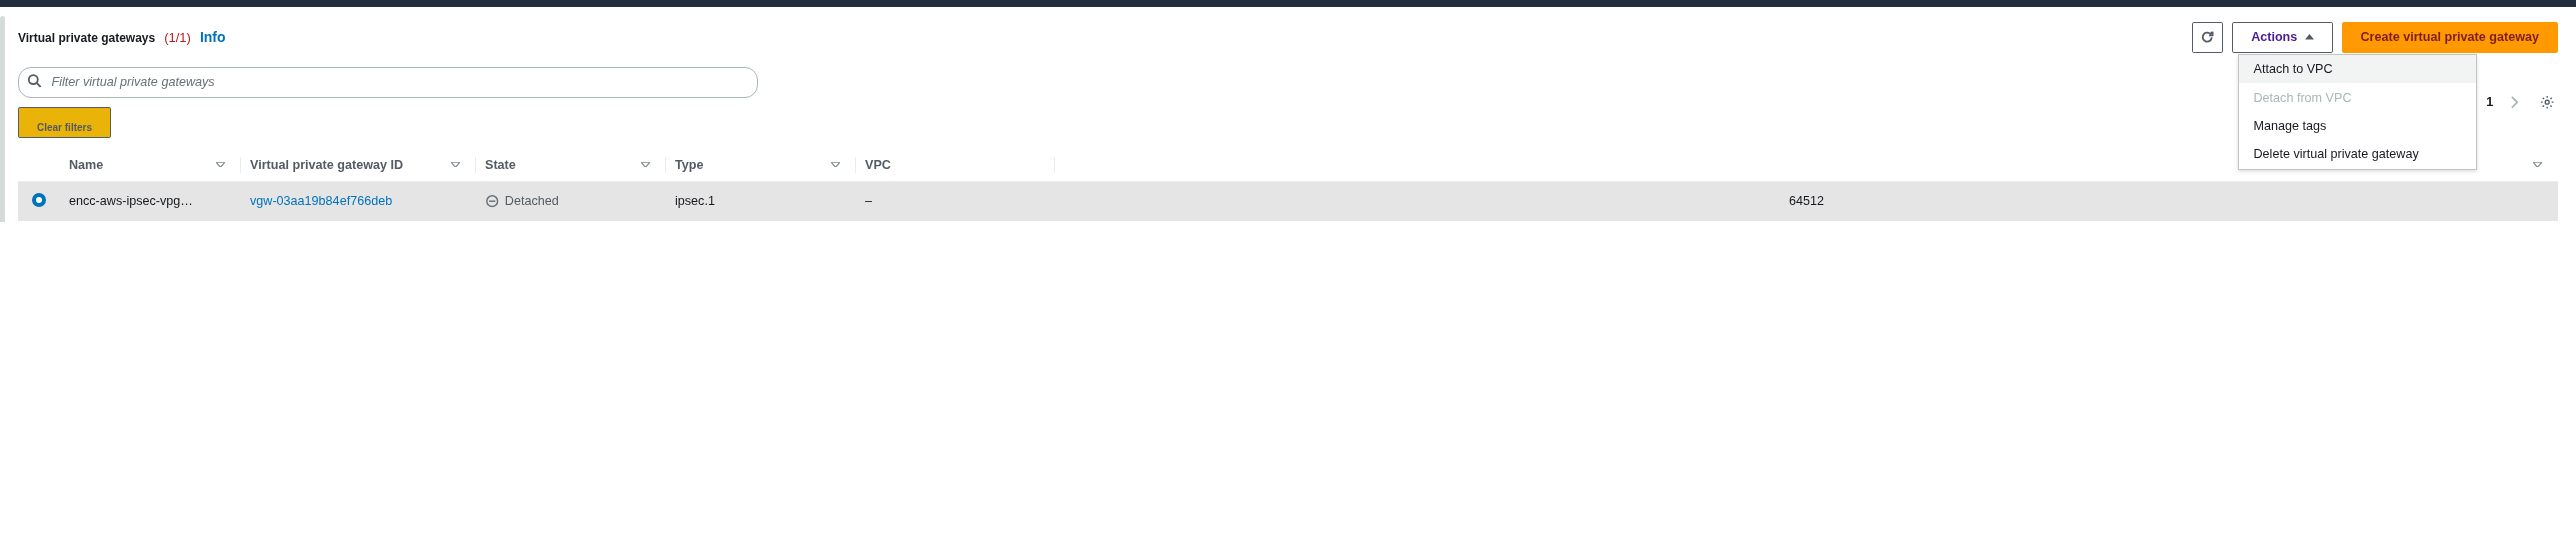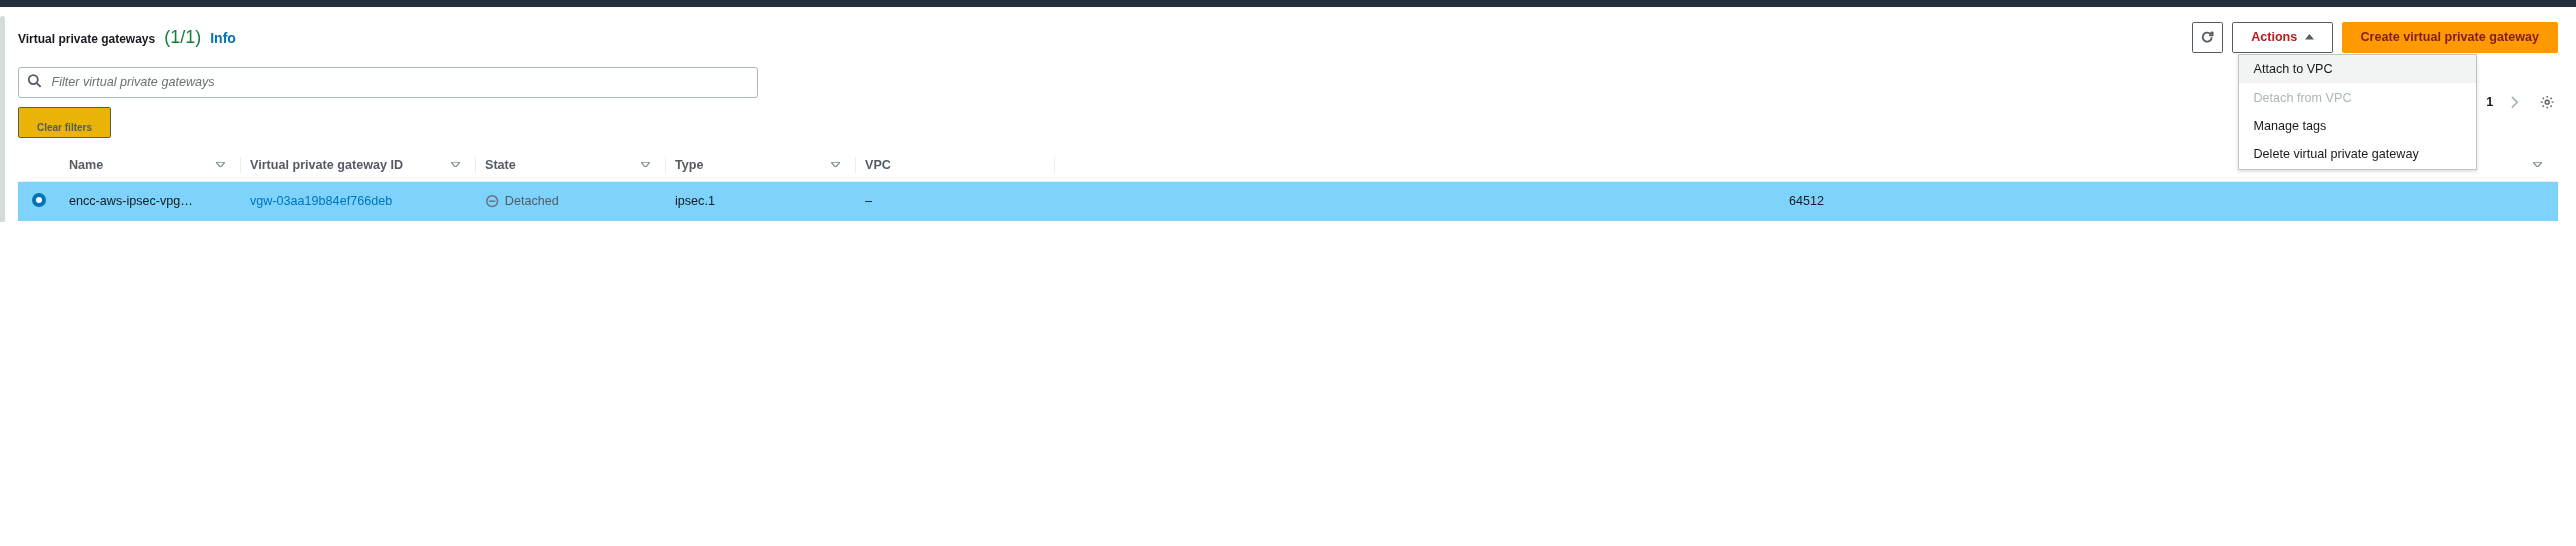--- a/index.html
+++ b/index.html
@@ -40,23 +40,23 @@
       display: flex;
       align-items: baseline;
       gap: 9px;
     }
     .page-title {
       font-size: 12px;
       font-weight: 700;
       color: #16191f;
     }
     .page-count {
-      font-size: 18px;
+      font-size: 13px;
       font-weight: 400;
-      color: #15803d;
+      color: #b91c1c;
     }
     .info-link {
       color: #0073bb;
       font-size: 14px;
       font-weight: 700;
       cursor: pointer;
     }
     .header-right {
       display: flex;
       align-items: center;
@@ -75,21 +75,21 @@
       cursor: pointer;
     }
     .btn {
       height: 31px;
       padding: 0 18px;
       border: 0.9px solid #545b64;
       background: #fff;
       border-radius: 1.8px;
       font-size: 12.6px;
       font-weight: 700;
-      color: #b91c1c;
+      color: #4c1d95;
       cursor: pointer;
       display: inline-flex;
       align-items: center;
       gap: 7.2px;
     }
     .btn-primary {
       background: #ff9900;
       border-color: #ff9900;
       color: #7f1d1d;
     }
@@ -131,21 +131,21 @@
     }
     .search-wrap {
       position: relative;
       width: 740px;
       max-width: 100%;
     }
     .search-input {
       width: 100%;
       height: 31px;
       border: 0.9px solid #aab7b8;
-      border-radius: 3px;
+      border-radius: 13px;
       padding: 0 10.8px 0 32.5px;
       font-size: 12.6px;
       color: #16191f;
     }
     .search-input::placeholder {
       color: #687078;
       font-style: italic;
     }
     .search-icon {
       position: absolute;
@@ -236,21 +236,21 @@
     .sort-icon {
       color: #879196;
     }
     .table td {
       padding: 10.8px 9px;
       font-size: 12.6px;
       color: #16191f;
       border-bottom: 0.9px solid #fff;
     }
     .table tr.selected td {
-      background: #7dd3fc;
+      background: #e5e5e5;
     }
     .table tr.selected {
       box-shadow: inset 0 0.9px 0 #0073bb, inset 0 -0.9px 0 #0073bb;
     }
     .radio-cell {
       width: 42px;
       text-align: center;
     }
     .radio {
       width: 14.4px;

